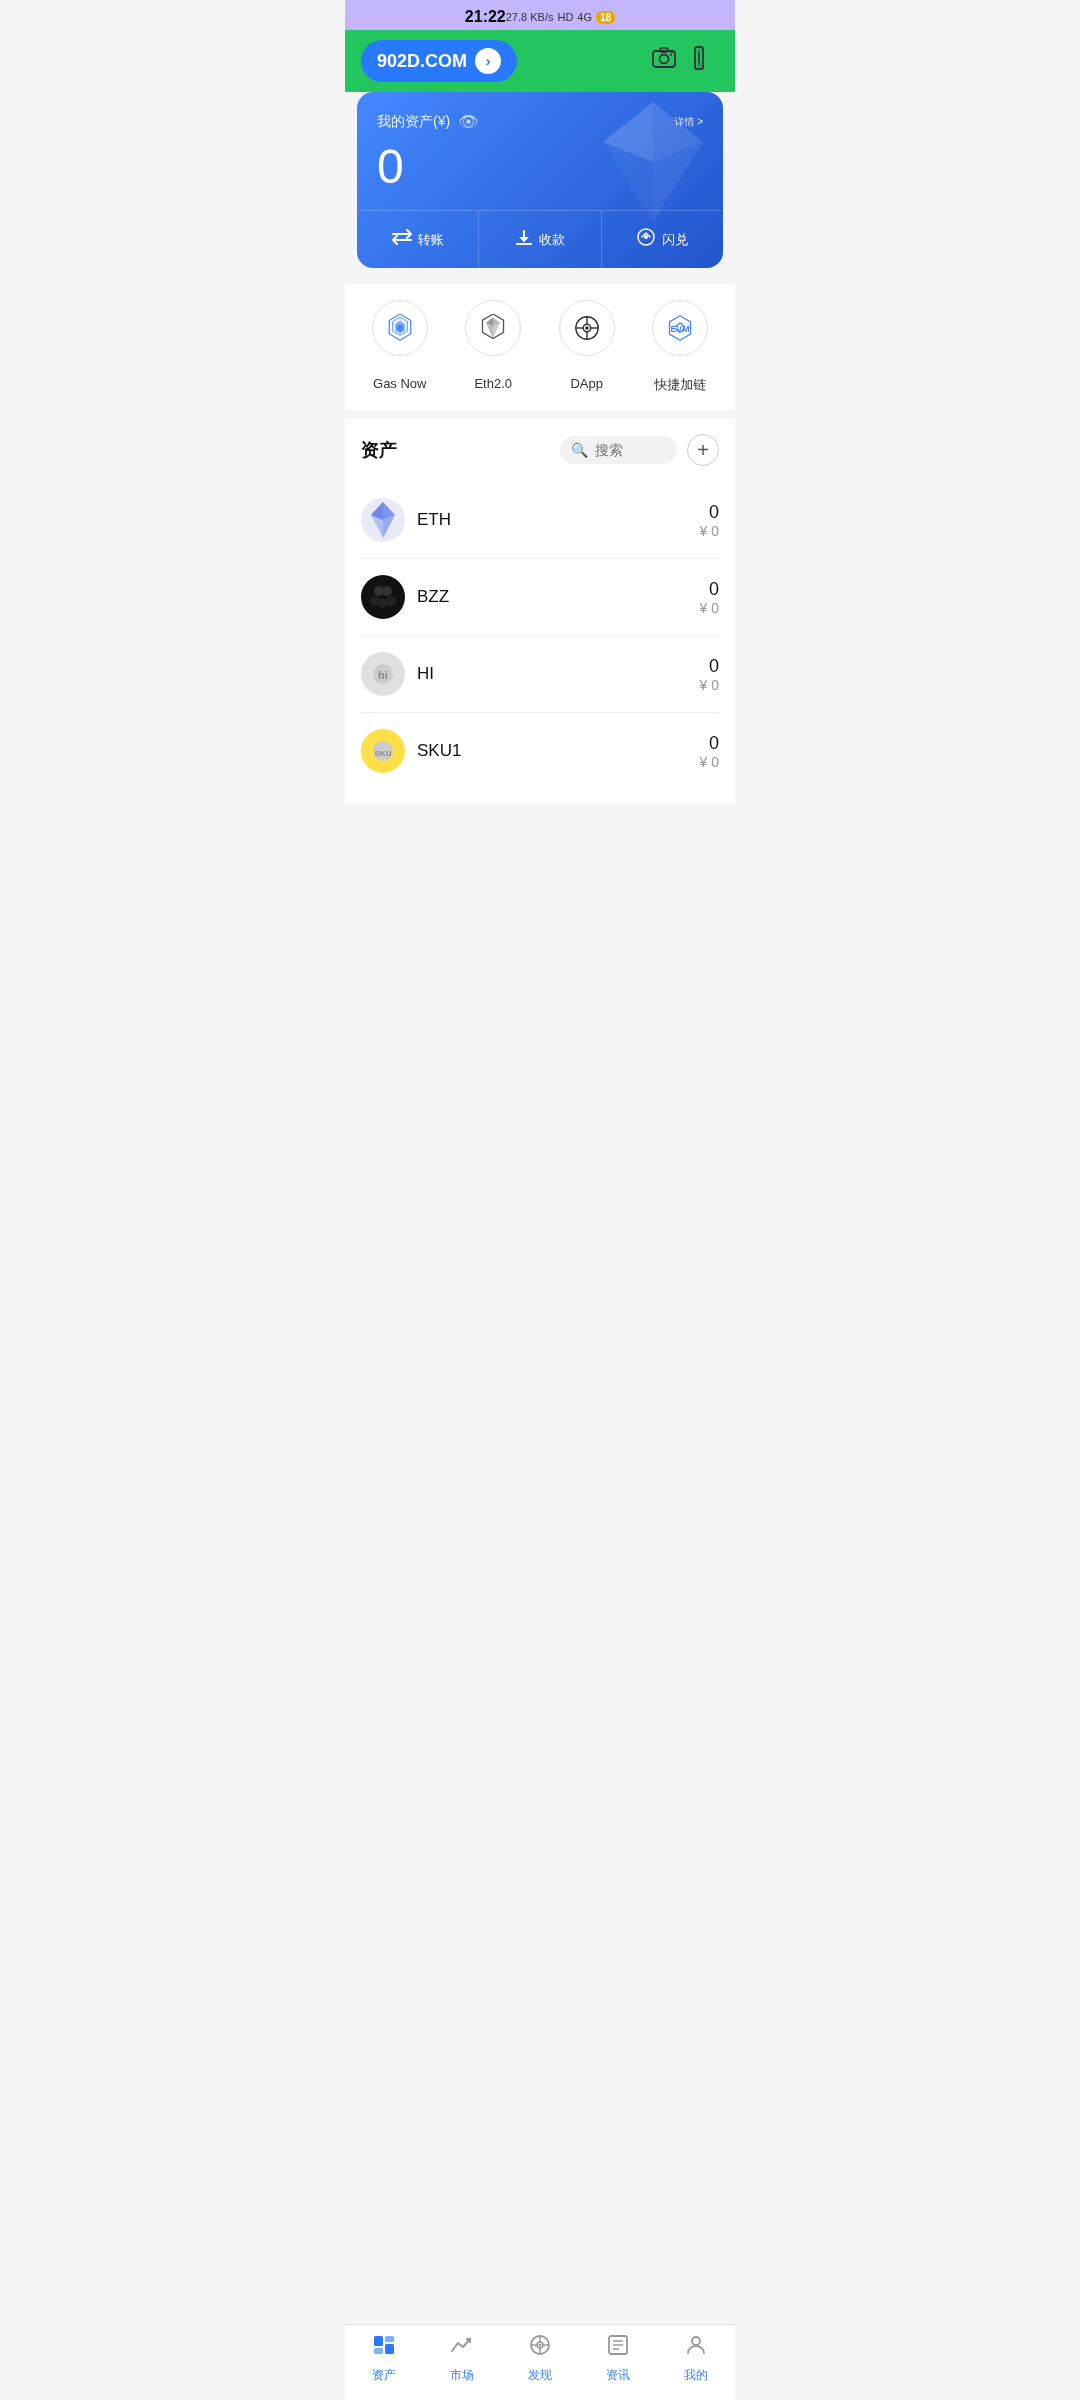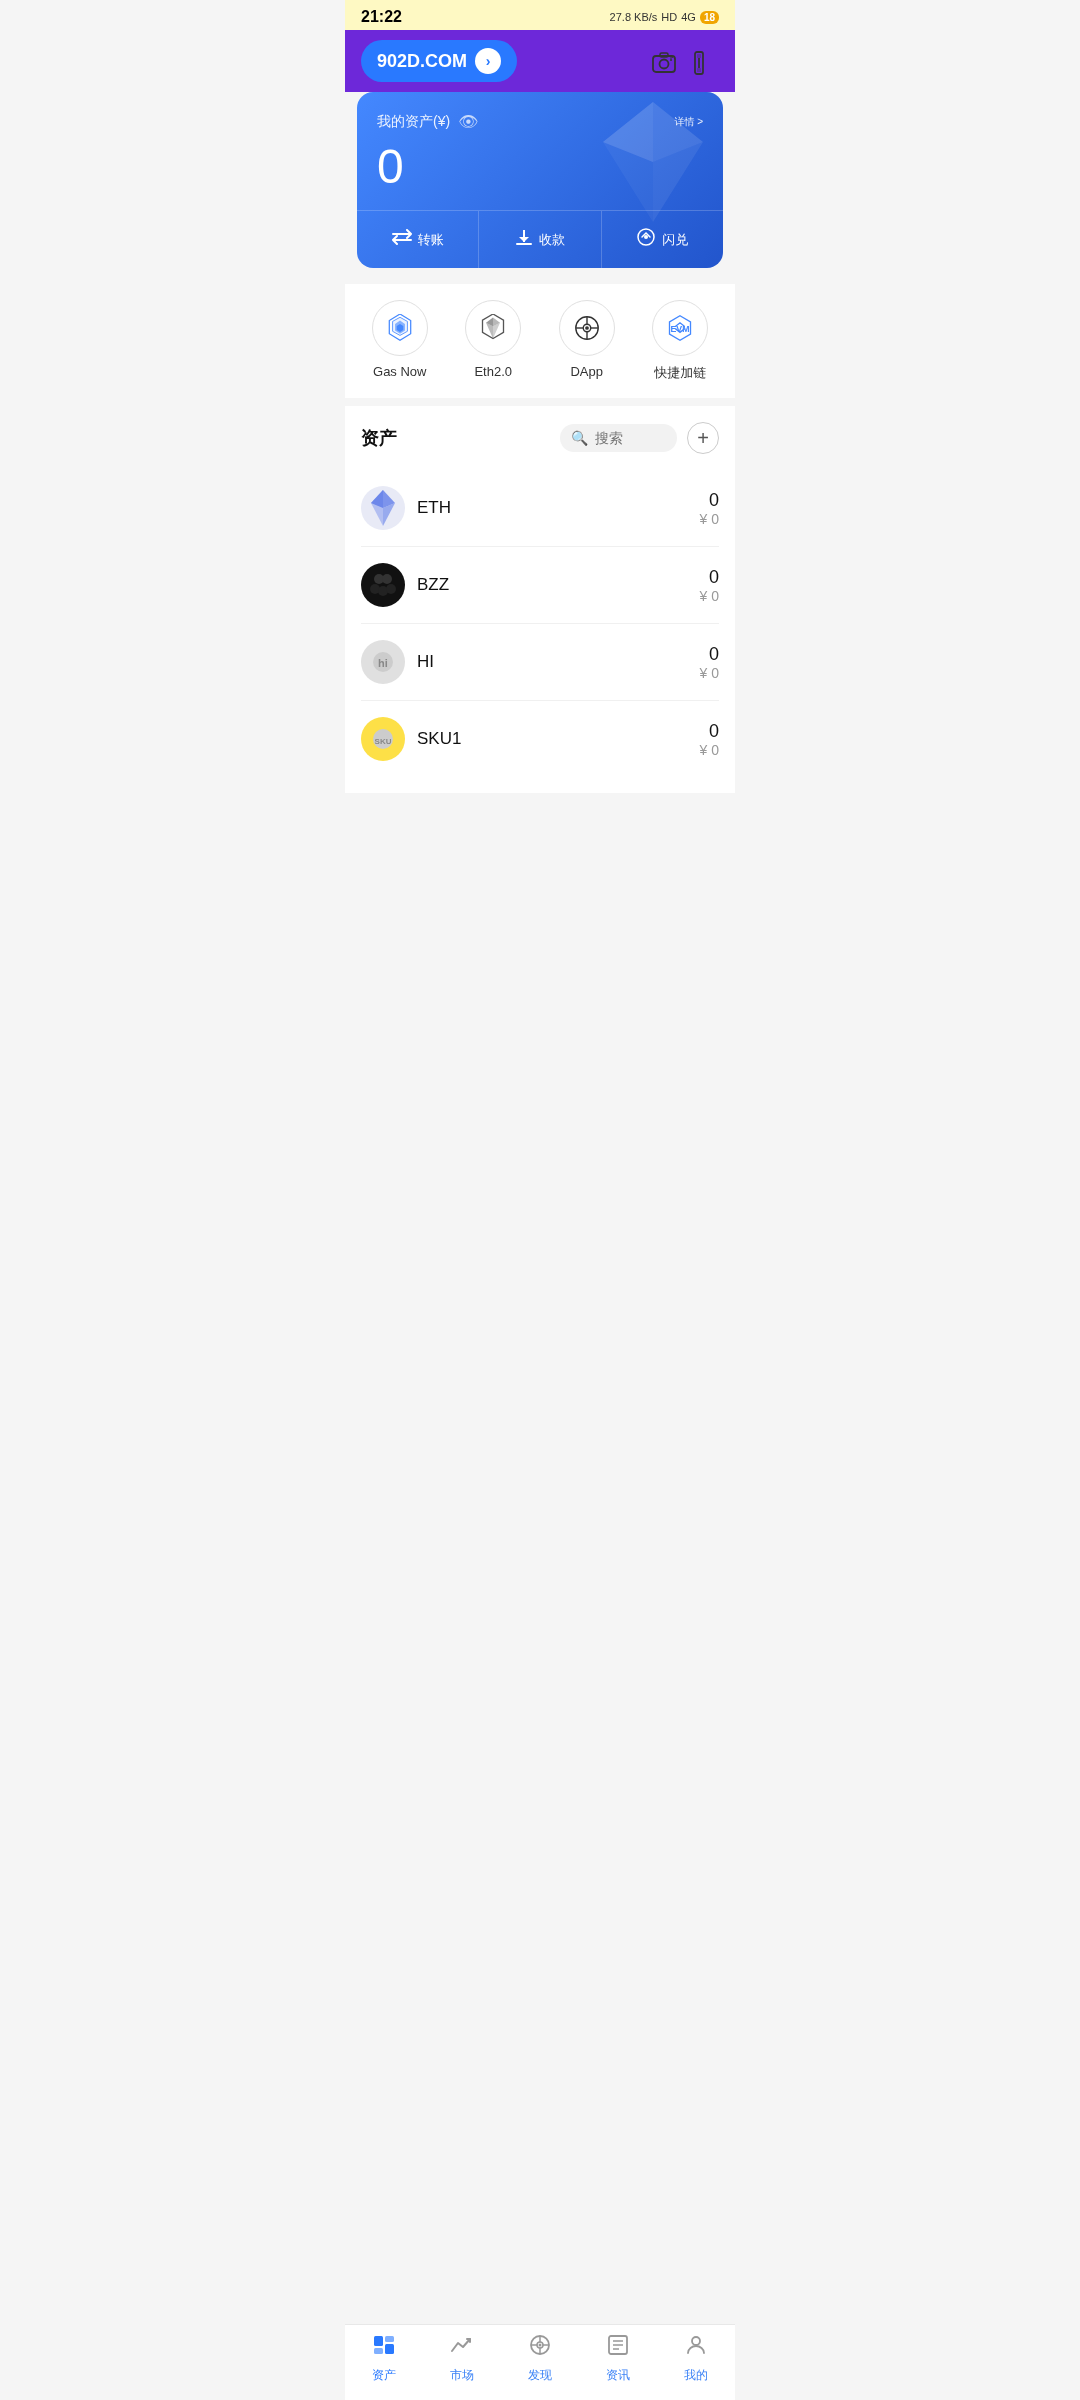--- a/index.html
+++ b/index.html
@@ -10,24 +10,24 @@
       width: 390px;
       margin: 0 auto;
       min-height: 860px;
       position: relative;
       overflow-x: hidden;
     }
 
     
     .status-bar {
       display: flex;
-      justify-content: space-between;
+      justify-content: center;
       align-items: center;
       padding: 8px 16px 4px;
-      background: #fef9c3;
+      background: #c4b5fd;
     }
     .status-time {
       font-size: 16px;
       font-weight: 600;
       color: #000;
     }
     .status-icons {
       display: flex;
       align-items: center;
       gap: 4px;
@@ -40,23 +40,23 @@
       border-radius: 6px;
       padding: 1px 4px;
       font-size: 10px;
       font-weight: bold;
     }
 
     
     .header {
       display: flex;
       justify-content: space-between;
-      align-items: flex-end;
+      align-items: center;
       padding: 10px 16px;
-      background: #6d28d9;
+      background: #22c55e;
     }
     .brand-pill {
       background: #2979FF;
       color: #fff;
       border-radius: 50px;
       padding: 8px 16px;
       display: flex;
       align-items: center;
       gap: 8px;
       font-size: 18px;
@@ -156,21 +156,21 @@
       display: flex;
       justify-content: space-around;
       padding: 16px 8px;
       background: #fff;
       margin-bottom: 8px;
     }
     .quick-item {
       display: flex;
       flex-direction: column;
       align-items: center;
-      gap: 8px;
+      gap: 20px;
       cursor: pointer;
     }
     .quick-icon-circle {
       width: 56px;
       height: 56px;
       border-radius: 50%;
       border: 1px solid #e0e0e0;
       display: flex;
       align-items: center;
       justify-content: center;

